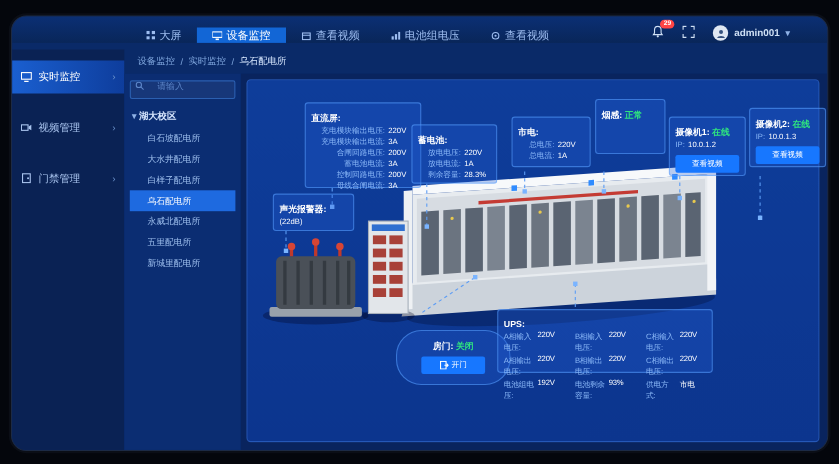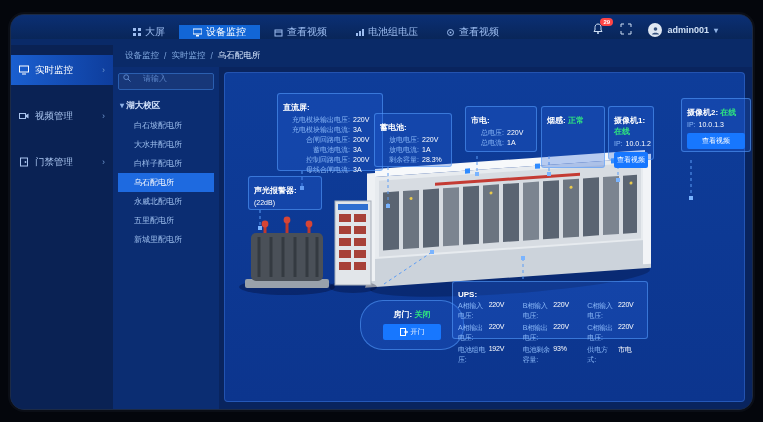--- a/index.html
+++ b/index.html
@@ -381,25 +381,25 @@
   <div class="prow">
         <span class="plbl">总电压:</span>
         <span class="pval">220V</span>
       </div>
   <div class="prow">
         <span class="plbl">总电流:</span>
         <span class="pval">1A</span>
       </div>
 </div>
 
-<div class="panel" style="left:517px;top:106px;width:64px;height:62px;">
+<div class="panel" style="left:517px;top:90px;width:64px;height:50px;">
   <div class="ptitle"><span>烟感:</span> <span class="ok">正常</span></div>
 </div>
 
-<div class="panel" style="left:584px;top:106px;width:46px;height:54px;">
+<div class="panel" style="left:584px;top:106px;width:70px;height:54px;">
   <div class="ptitle"><span>摄像机1:</span> <span class="ok">在线</span></div>
   <div class="prow" style="justify-content:flex-start;">
         <span class="plbl">IP:</span>
         <span class="pval">10.0.1.2</span>
       </div>
   <button class="btn">查看视频</button>
 </div>
 
 <div class="panel" style="left:657px;top:98px;width:70px;height:54px;">
   <div class="ptitle"><span>摄像机2:</span> <span class="ok">在线</span></div>

